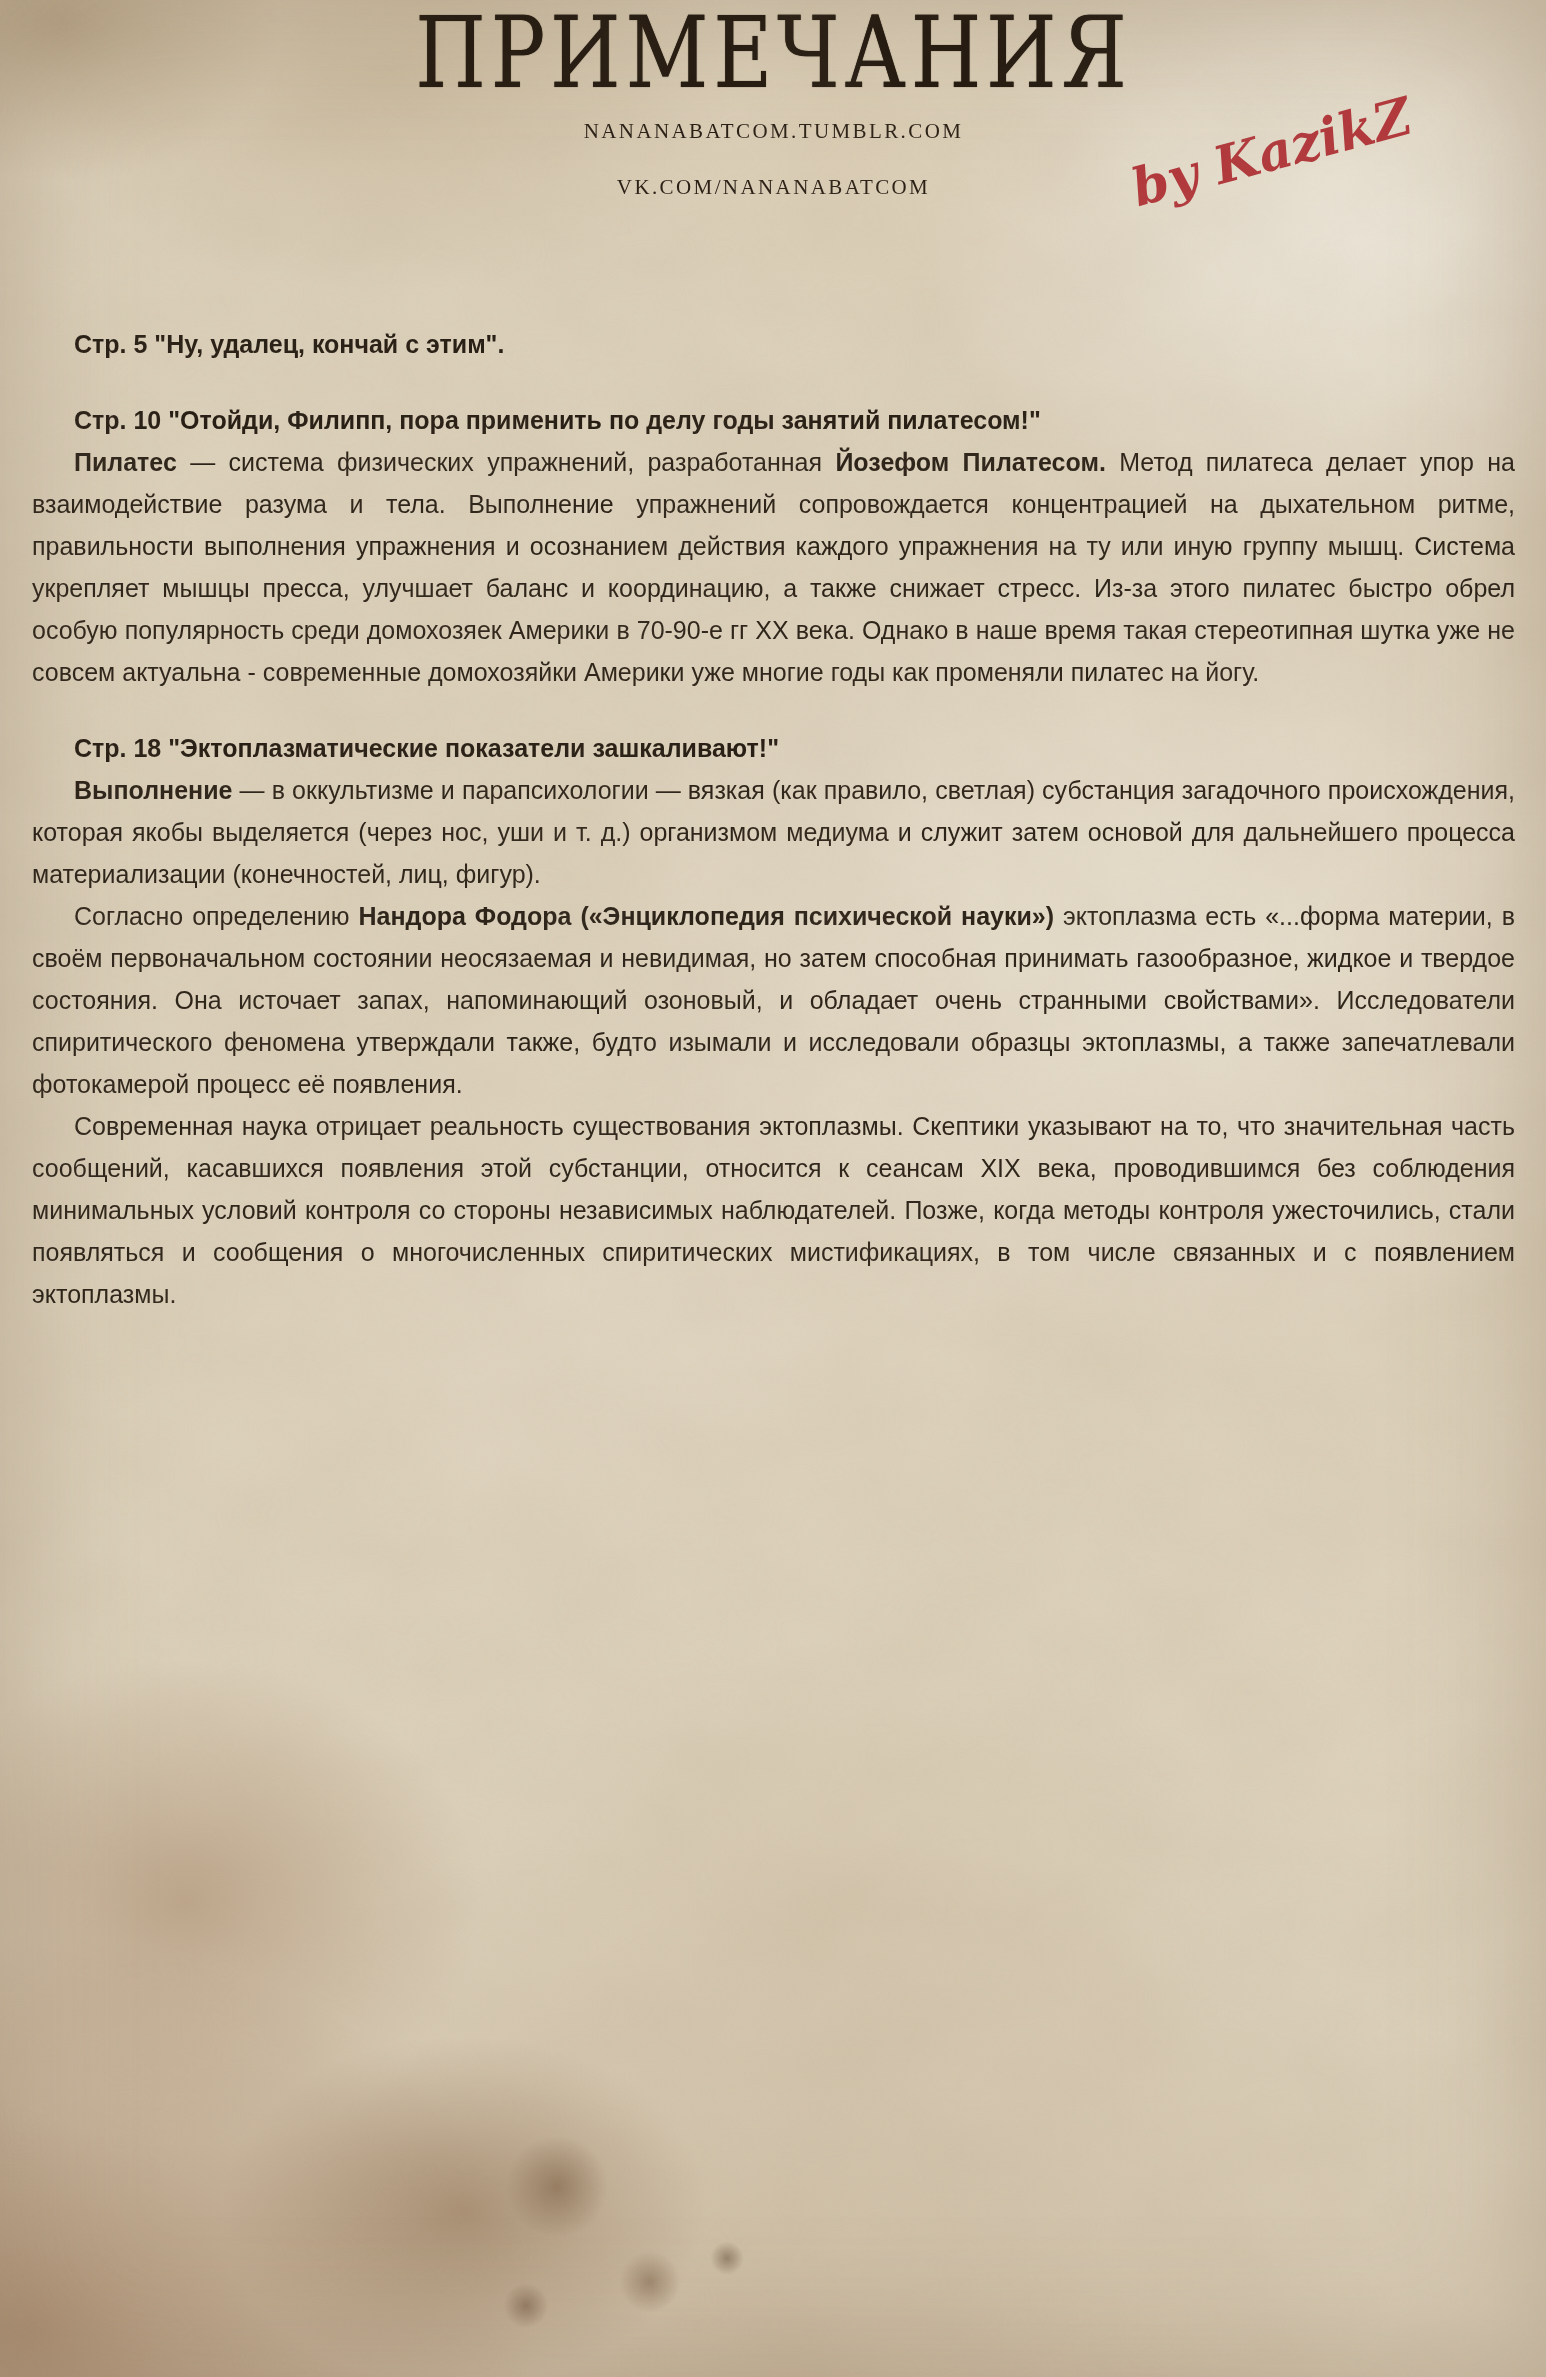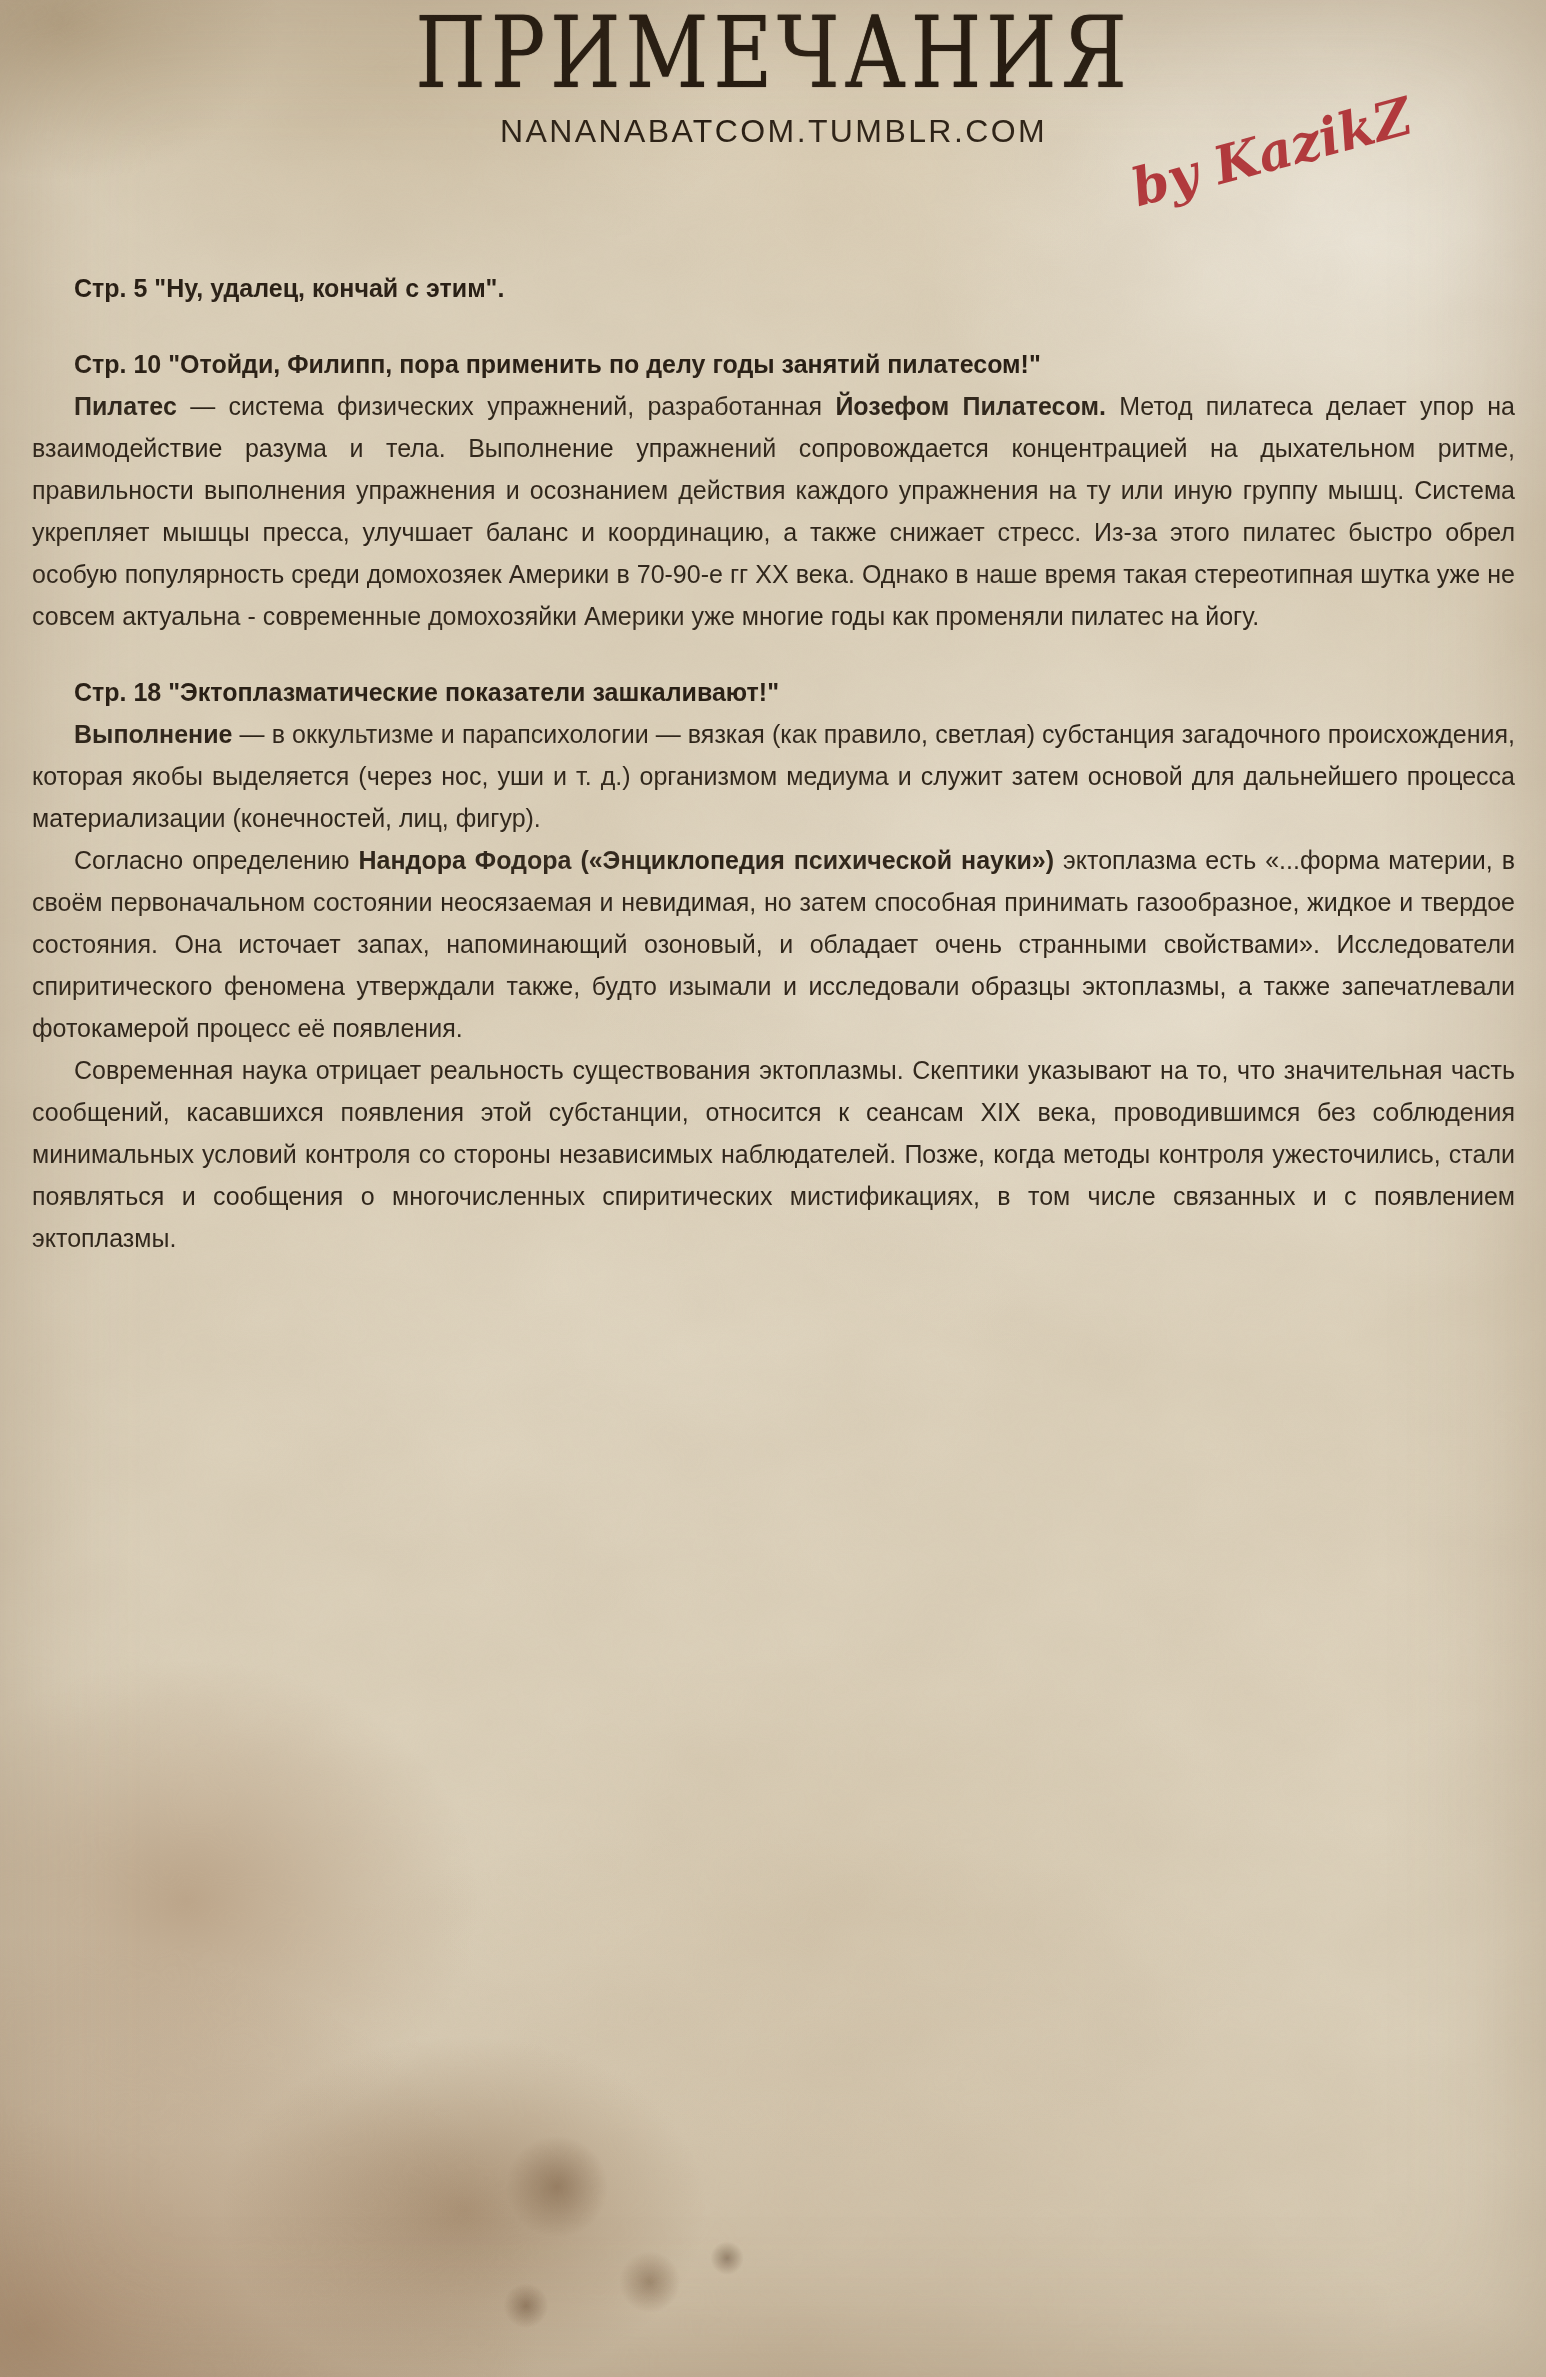--- a/index.html
+++ b/index.html
@@ -39,22 +39,22 @@
     line-height: 1.08;
     letter-spacing: 4.8px;
     color: #20160c;
     transform: scaleY(1.22);
     transform-origin: 50% 0;
     text-shadow: 0 0 0.8px #20160c;
   }
   .links { margin-top: 26px; }
   .link {
     text-align: center;
-    font-family: Liberation Sans, sans-serif;
-    font-size: 32px;
+    font-family: Liberation Serif, serif;
+    font-size: 21px;
     line-height: 36px;
     letter-spacing: 2.4px;
     color: #241a10;
     margin-top: 20px;
   }
   .signature {
     position: absolute;
     top: 121px;
     right: 34px;
     width: 483px;
@@ -95,20 +95,21 @@
   }
 </style>
 </head>
 <body>
 
 <div class="page">
   <header class="header">
     <h1 class="title">ПРИМЕЧАНИЯ</h1>
     <div class="links">
       <div class="link">NANANABATCOM.TUMBLR.COM</div>
+      <div class="link">VK.COM/NANANABATCOM</div>
     </div>
     <div class="signature">by KazikZ</div>
   </header>
 
   <main class="notes">
       <section class="note">
         <h2 class="note-heading">Стр. 5 "Ну, удалец, кончай с этим".</h2>
       </section>
       <section class="note">
         <h2 class="note-heading">Стр. 10 "Отойди, Филипп, пора применить по делу годы занятий пилатесом!"</h2>

